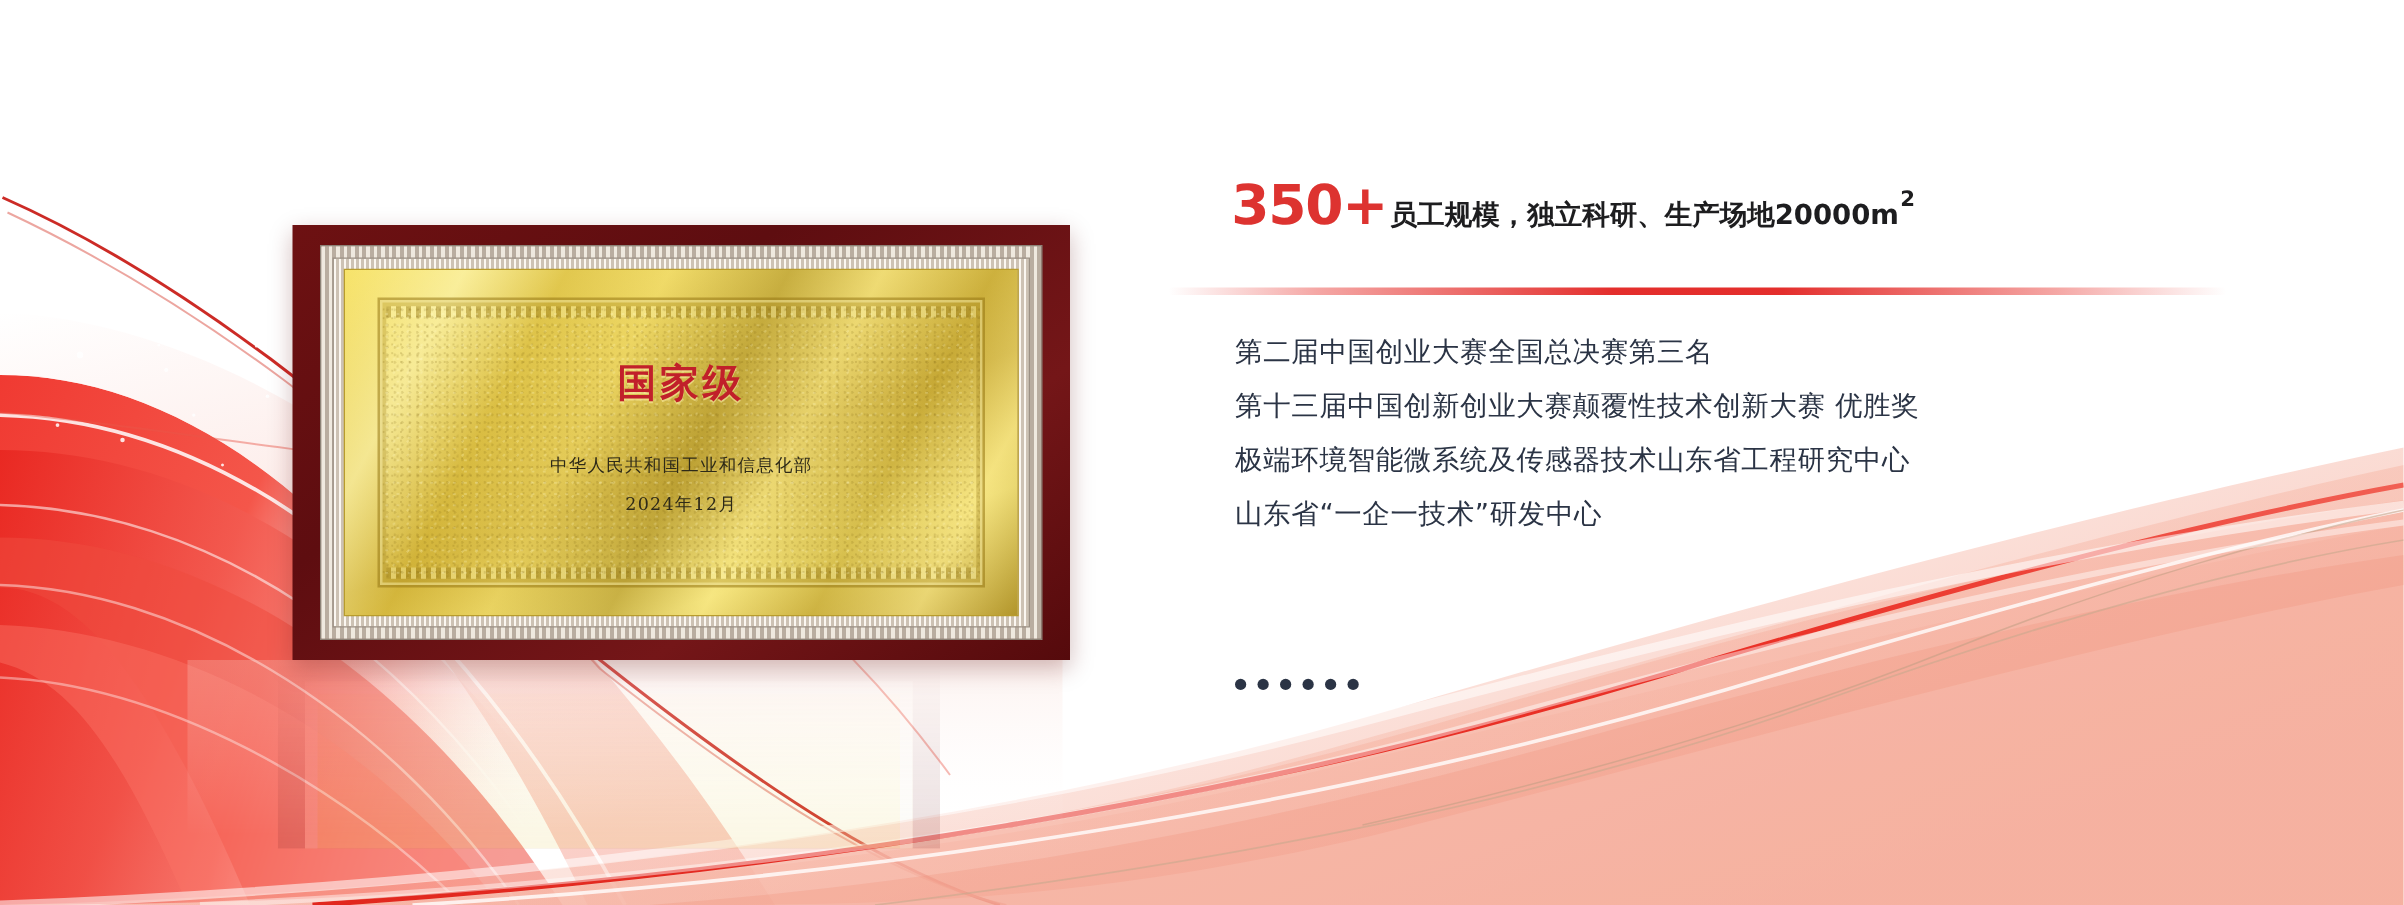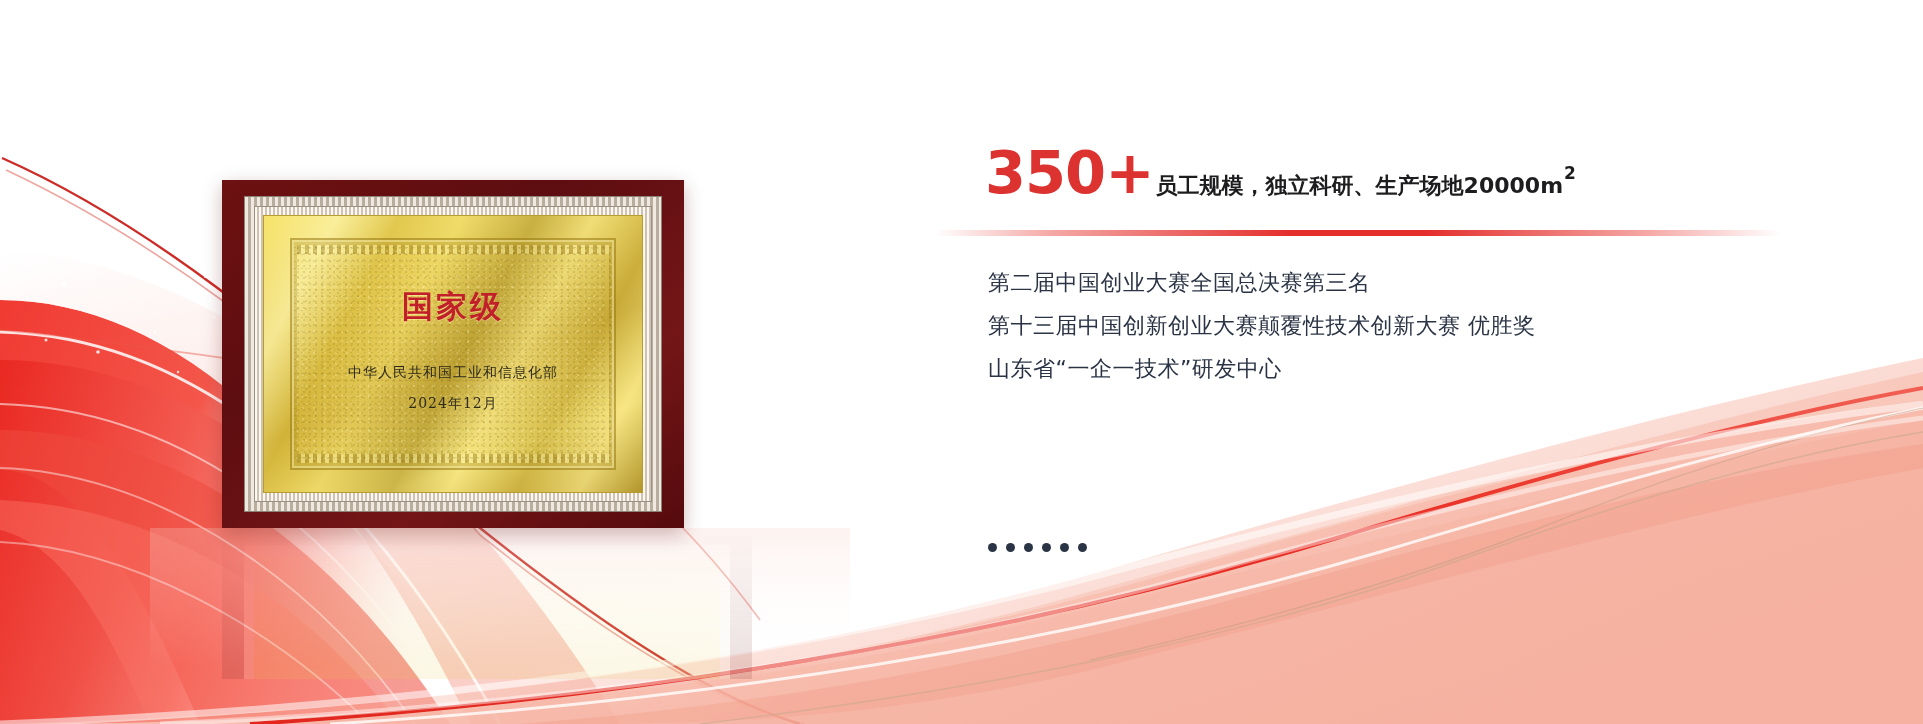--- a/index.html
+++ b/index.html
@@ -7,21 +7,21 @@
     width:1923px;height:724px;overflow:hidden;
     font-family:"Liberation Sans","DejaVu Sans",sans-serif;
     background:#ffffff;
   }
   #stage{position:relative;width:1923px;height:724px;overflow:hidden;background:#fff;}
 
   
   #bg-art{position:absolute;inset:0;width:1923px;height:724px;}
 
   
-  .plaque-wrap{position:absolute;left:222px;top:180px;width:462px;height:348px;text-decoration:underline;}
+  .plaque-wrap{position:absolute;left:234px;top:180px;width:622px;height:348px;text-decoration:underline;}
   .plaque-frame{
     position:absolute;inset:0;
     background:linear-gradient(145deg,#6d1112 0%,#5e0d10 35%,#741618 70%,#550a0c 100%);
     box-shadow:0 6px 18px rgba(90,10,12,.28);
   }
   .plaque-silver{
     position:absolute;left:22px;top:16px;right:22px;bottom:16px;
     background:
       repeating-linear-gradient(90deg,#efe9df 0 3px,#b9ada0 3px 6px),
       linear-gradient(135deg,#f3efe8,#bdb2a4 40%,#efe9e0 60%,#a99d90);
@@ -122,21 +122,21 @@
     box-sizing:border-box;
   }
 
   
   .headline{
     position:absolute;left:985px;top:143px;
     display:flex;align-items:baseline;white-space:nowrap;
   }
   .headline .big{
     font-family:"DejaVu Sans","Liberation Sans",sans-serif;
-    font-size:59px;font-weight:bold;color:#dd3330;letter-spacing:-1px;
+    font-size:44px;font-weight:bold;color:#dd3330;letter-spacing:-1px;
     line-height:1;
   }
   .headline .rest{
     font-family:"DejaVu Sans","Liberation Sans",sans-serif;
     font-size:22px;font-weight:bold;color:#1d1d1f;letter-spacing:0px;
     line-height:1;margin-left:2px;
   }
   .headline .sup{
     font-family:"DejaVu Sans","Liberation Sans",sans-serif;
     font-size:17px;font-weight:bold;color:#1d1d1f;
@@ -299,20 +299,21 @@
     <span class="big">350+</span>
     <span class="rest">员工规模，独立科研、生产场地20000m</span>
     <span class="sup">2</span>
   </div>
 
   <div class="rule"></div>
 
   <div class="ach-list">
     <div class="ach-item">第二届中国创业大赛全国总决赛第三名</div>
     <div class="ach-item">第十三届中国创新创业大赛颠覆性技术创新大赛 优胜奖</div>
+    <div class="ach-item">极端环境智能微系统及传感器技术山东省工程研究中心</div>
     <div class="ach-item">山东省“一企一技术”研发中心</div>
   </div>
 
   <div class="ellipsis-row">
     <i></i>
     <i></i>
     <i></i>
     <i></i>
     <i></i>
     <i></i>

